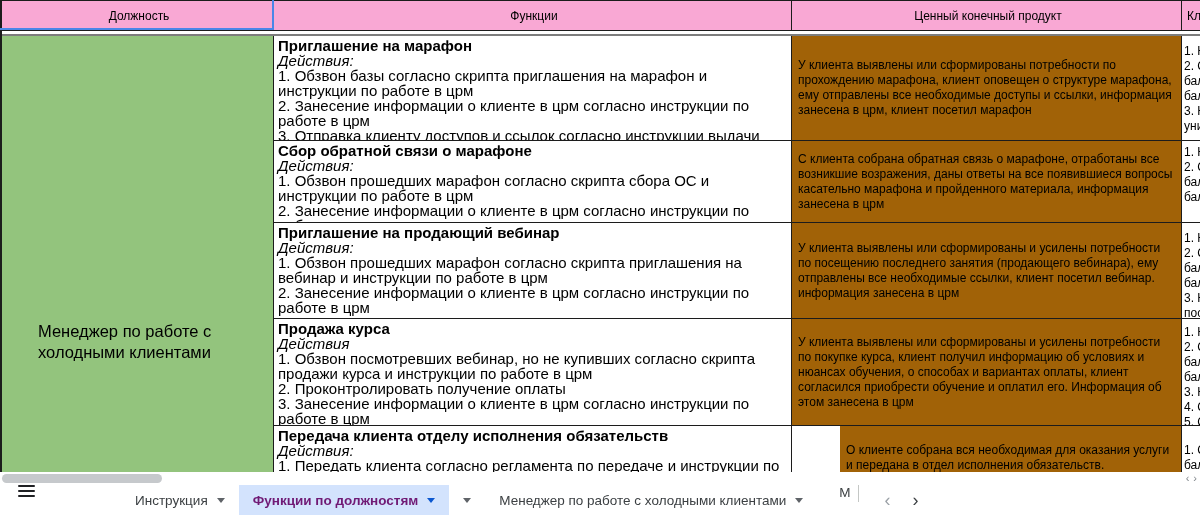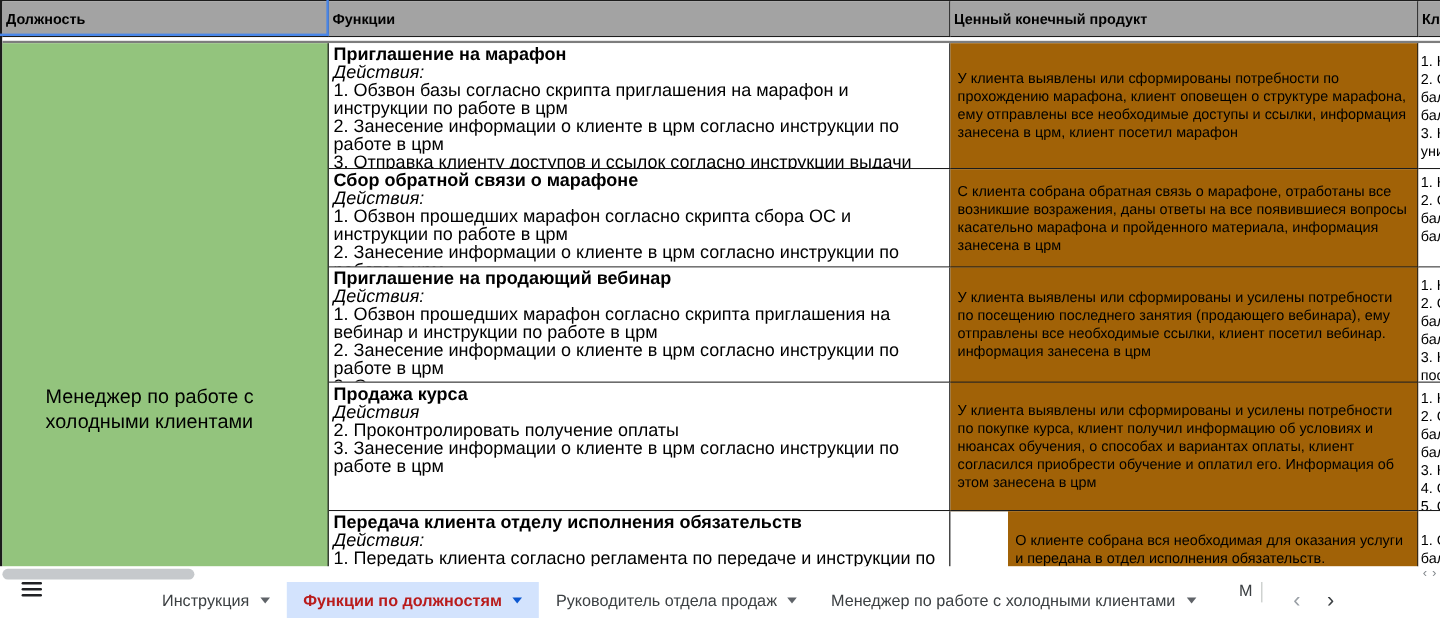--- a/index.html
+++ b/index.html
@@ -10,23 +10,23 @@
   }
   
   .sheet { position:absolute; top:0; left:0; width:1200px; height:472px; overflow:hidden; background:#fff; }
   .grid {
     display:grid; width:1202px;
     grid-template-columns:272px 518px 390px 22px;
     grid-template-rows:30px 5px 105px 82px 96px 107px 52px;
     border-left:2px solid #1c1c1c; border-top:1px solid #1c1c1c;
   }
   .hcell {
-    background:#a3a3a3; border-right:1px solid #1c1c1c; border-bottom:1px solid #1c1c1c;
+    background:#f9a8d4; border-right:1px solid #1c1c1c; border-bottom:1px solid #1c1c1c;
     display:flex; align-items:center; padding-left:3px;
-    font-size:12px; font-weight:bold; overflow:hidden; white-space:nowrap;
+    font-size:12px; font-weight:normal; overflow:hidden; white-space:nowrap;justify-content:center;
   }
   .freeze { grid-column:1 / -1; background:#fff; border-bottom:2px solid #7d7d7d; }
   .poscell {
     grid-column:1; grid-row:3 / 8; background:#93c47d; border-right:1px solid #1c1c1c;
     position:relative; overflow:hidden;
   }
   .poscell .postext {
     position:absolute; top:285px; left:36px; width:200px;
     font-size:16.5px; line-height:21px; text-align:left;
   }
@@ -59,21 +59,21 @@
   
   .tabbar {
     position:absolute; top:485px; left:0; width:1200px; height:30px; background:#fff;
     display:flex; align-items:flex-start; font-size:13.5px; color:#3c4043;
   }
   .burger { margin-left:18px; width:17px; display:flex; flex-direction:column; gap:3px; cursor:pointer; }
   .burger span { display:block; height:2px; background:#202124; border-radius:1px; }
   .tabspacer { width:86px; }
   .tab { display:flex; align-items:center; gap:9px; height:30px; padding:0 14px; white-space:nowrap; cursor:pointer; font-weight:500; }
   .tab .caret { width:0; height:0; border-left:4px solid transparent; border-right:4px solid transparent; border-top:5px solid #5f6368; }
-  .tab.active { background:#d3e3fd; color:#b91c1c; font-weight:600; }
+  .tab.active { background:#d3e3fd; color:#701a75; font-weight:600; }
   .tab.active .caret { border-top-color:#0b57d0; }
   .partial-tab { margin-left:22px; font-weight:500; white-space:nowrap; }
   .tab-sep { width:1px; height:17px; background:#c4c7c5; margin-left:7px; }
   .nav { display:flex; align-items:center; gap:22px; margin-left:26px; font-size:18px; line-height:30px; }
   .nav .prev { color:#9aa0a6; cursor:pointer; }
   .nav .next { color:#3c4043; cursor:pointer; }
 </style>
 </head>
 <body>
 
@@ -151,20 +151,21 @@
         <div>2. С</div>
         <div>бал</div>
         <div>бал</div>
         <div>3. К</div>
         <div>пос</div>
       </div>
 
       <div class="fcell">
         <div class="ftitle">Продажа курса</div>
         <div class="factions-label">Действия</div>
+        <div>1. Обзвон посмотревших вебинар, но не купивших согласно скрипта продажи курса и инструкции по работе в црм</div>
         <div>2. Проконтролировать получение оплаты</div>
         <div>3. Занесение информации о клиенте в црм согласно инструкции по работе в црм</div>
       </div>
       <div class="pcell">
         <div>У клиента выявлены или сформированы и усилены потребности по покупке курса,  клиент получил информацию об условиях и нюансах обучения, о способах и вариантах оплаты, клиент согласился приобрести обучение и оплатил его. Информация об этом занесена в црм</div>
       </div>
       <div class="kcell kpad6">
         <div>1. К</div>
         <div>2. С</div>
         <div>бал</div>
@@ -213,21 +214,20 @@
       <span>Инструкция</span>
       <span class="caret"></span>
     </div>
 
     <div class="tab active">
       <span>Функции по должностям</span>
       <span class="caret"></span>
     </div>
 
     <div class="tab">
-      <span>Руководитель отдела продаж</span>
       <span class="caret"></span>
     </div>
 
     <div class="tab">
       <span>Менеджер по работе с холодными клиентами</span>
       <span class="caret"></span>
     </div>
 
     <div class="partial-tab">М</div>
     <div class="tab-sep"></div>

